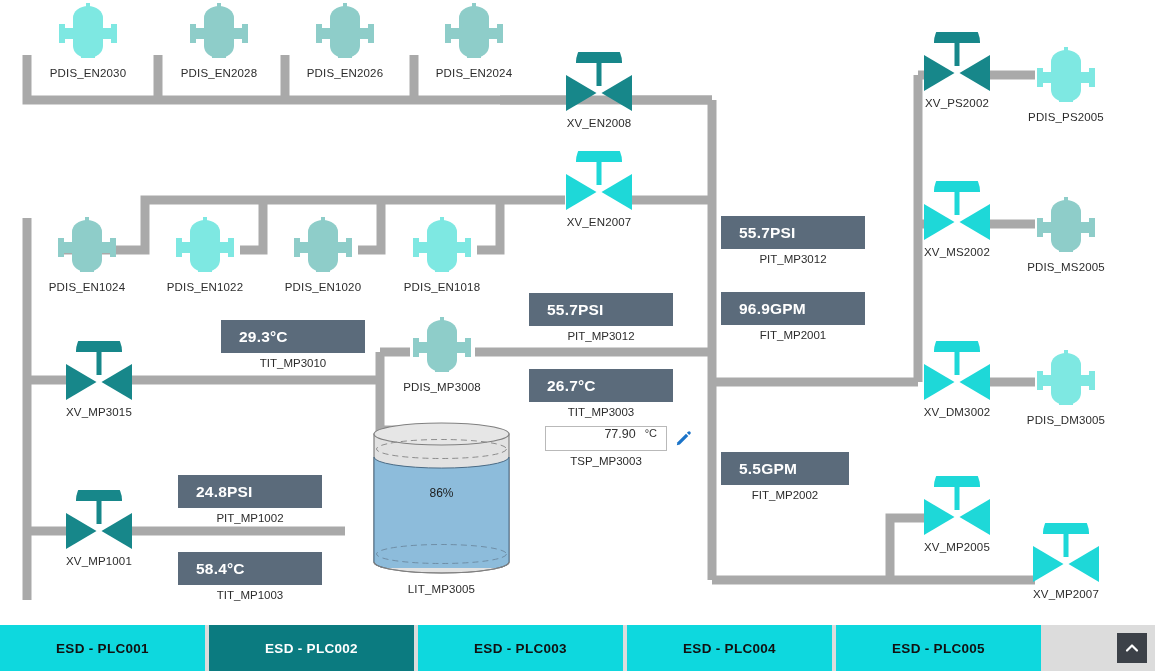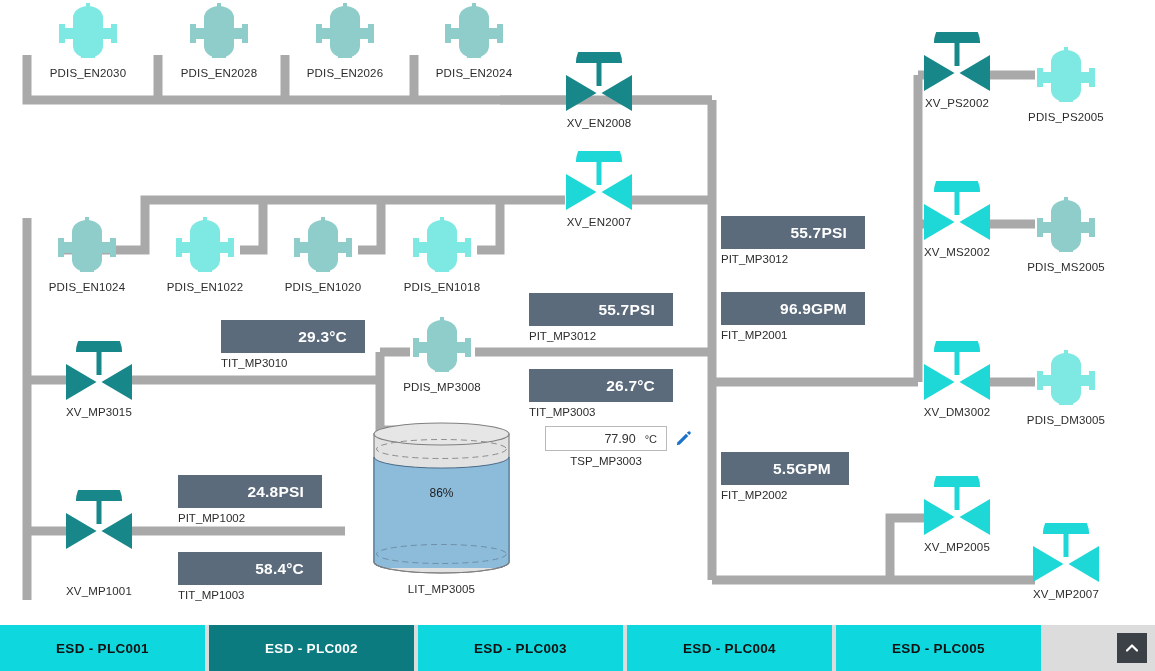--- a/index.html
+++ b/index.html
@@ -18,36 +18,36 @@
   
   .tag{
     position:absolute;font-size:11.5px;color:#2c2c2c;white-space:nowrap;
     text-align:center;letter-spacing:.15px;
   }
 
   
   .readout{position:absolute;}
   .readout .box{
     background:#5b6b7b;color:#ffffff;display:flex;align-items:center;
-    justify-content:flex-end;height:33px;box-sizing:border-box;
+    justify-content:flex-start;height:33px;box-sizing:border-box;
     padding:0 18px;font-weight:bold;font-size:15.5px;
   }
   .readout .box .val{letter-spacing:.2px;}
   .readout .box .unit{letter-spacing:.2px;}
   .readout .rtag{
-    margin-top:4px;text-align:left;font-size:11.5px;color:#2c2c2c;
+    margin-top:4px;text-align:center;font-size:11.5px;color:#2c2c2c;
     font-weight:normal;white-space:nowrap;
   }
 
   
   .setpoint{position:absolute;}
   .setpoint .row{display:flex;align-items:center;gap:8px;}
   .setpoint .field{
     width:122px;height:25px;box-sizing:border-box;border:1px solid #b9b9b9;
-    background:#fff;display:flex;align-items:center;justify-content:flex-end;
+    background:#fff;display:flex;align-items:flex-start;justify-content:flex-end;
     gap:9px;padding:0 9px;font-size:12.5px;color:#333;
   }
   .setpoint .field .sp-unit{font-size:11px;color:#333;}
   .setpoint .pencil{cursor:pointer;display:block;line-height:0;}
   .setpoint .stag{
     margin-top:4px;text-align:center;font-size:11.5px;color:#2c2c2c;
     white-space:nowrap;width:122px;
   }
 
   
@@ -188,21 +188,21 @@
             <path d="M3 23 L33.5 41 L3 59 Z" fill="#17878a"></path>
             <path d="M69 23 L38.5 41 L69 59 Z" fill="#17878a"></path>
           </svg></div>
         <div class="tag" style="left:29px;top:406px;width:140px;">XV_MP3015</div>
         <div class="sym" style="position:absolute;left:63px;top:490px;width:72px;height:62px;cursor:pointer;"><svg width="72" height="62" viewBox="0 0 72 62">
             <path d="M13 10 A23 23 0 0 1 59 10 L59 11 L13 11 Z" fill="#17878a"></path>
             <rect x="33.5" y="10" width="5" height="24" fill="#17878a"></rect>
             <path d="M3 23 L33.5 41 L3 59 Z" fill="#17878a"></path>
             <path d="M69 23 L38.5 41 L69 59 Z" fill="#17878a"></path>
           </svg></div>
-        <div class="tag" style="left:29px;top:555px;width:140px;margin-top:30px;">XV_MP1001</div>
+        <div class="tag" style="left:29px;top:555px;width:140px;">XV_MP1001</div>
         <div class="sym" style="position:absolute;left:57px;top:2px;width:62px;height:62px;cursor:pointer;"><svg width="62" height="62" viewBox="0 0 62 62">
             <rect x="29" y="1" width="4" height="7" fill="#7ee8e2"></rect>
             <path d="M16 16 A15 12 0 0 1 46 16 L46 44 A15 12 0 0 1 16 44 Z" fill="#7ee8e2"></path>
             <rect x="3" y="26" width="56" height="11" fill="#7ee8e2"></rect>
             <rect x="2" y="22" width="6" height="19" fill="#7ee8e2"></rect>
             <rect x="54" y="22" width="6" height="19" fill="#7ee8e2"></rect>
             <rect x="27" y="47" width="8" height="7" fill="#7ee8e2"></rect>
             <rect x="24" y="52" width="14" height="4" fill="#7ee8e2"></rect>
           </svg></div>
         <div class="tag" style="left:18px;top:67px;width:140px;">PDIS_EN2030</div>

